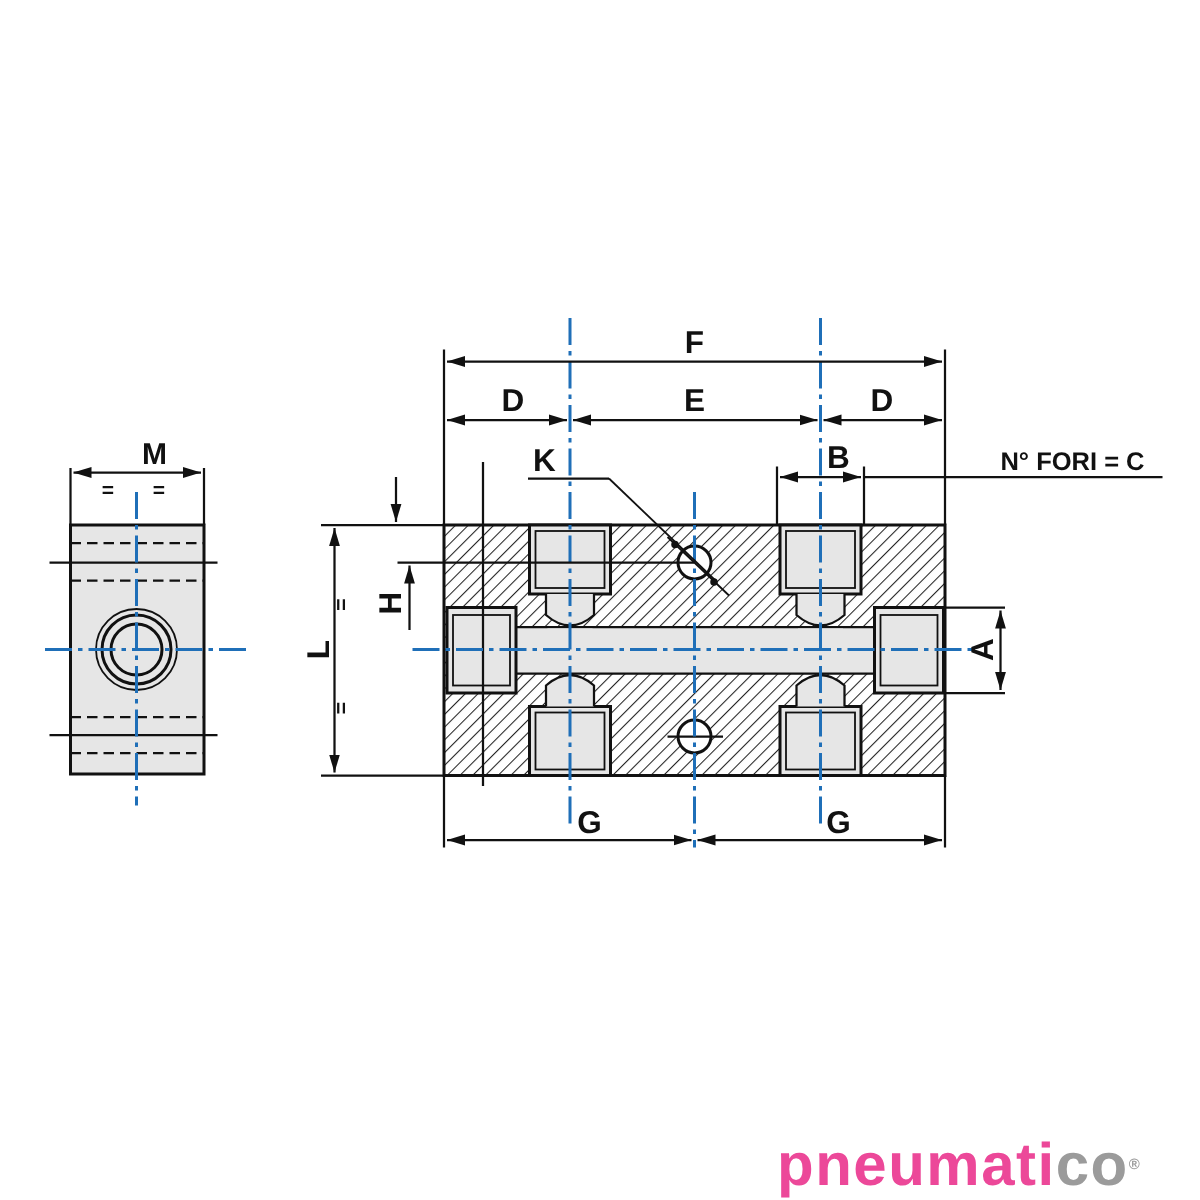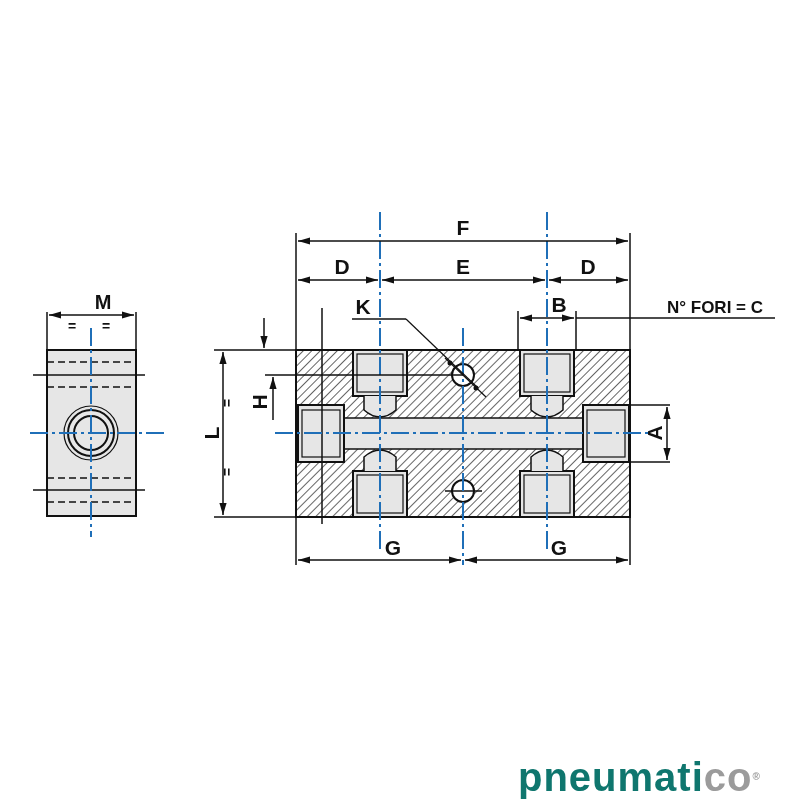--- a/index.html
+++ b/index.html
@@ -1,21 +1,21 @@
 <!DOCTYPE html>
 <html><head>
   <meta charset="utf-8">
   <style>
     html, body { margin: 0; padding: 0; background: #ffffff; }
     body { width: 800px; height: 800px; position: relative; overflow: hidden; font-family: "Liberation Sans", sans-serif; }
     svg { position: absolute; left: 0; top: 0; }
     .lbl { font-family: "Liberation Sans", sans-serif; font-weight: bold; fill: #111; }
     .eq { font-family: "Liberation Sans", sans-serif; font-weight: bold; fill: #111; font-size: 14px; }
     .logo { position: absolute; left: 518px; top: 757px; font-family: "Liberation Sans", sans-serif; font-weight: bold; font-size: 40px; letter-spacing: 1px; line-height: 40px; }
-    .logo .pink { color: #0f766e; }
+    .logo .pink { color: #ec4899; }
     .logo .grey { color: #9b9b9b; }
     .logo .reg { color: #9b9b9b; font-size: 10px; vertical-align: top; }
   </style>
 </head>
 <body>
 
 <svg width="800" height="800" viewBox="0 0 800 800">
   <defs>
     <pattern id="hatch" patternUnits="userSpaceOnUse" width="6" height="6" patternTransform="rotate(45)">
       <rect width="6" height="6" fill="#ffffff"></rect>

